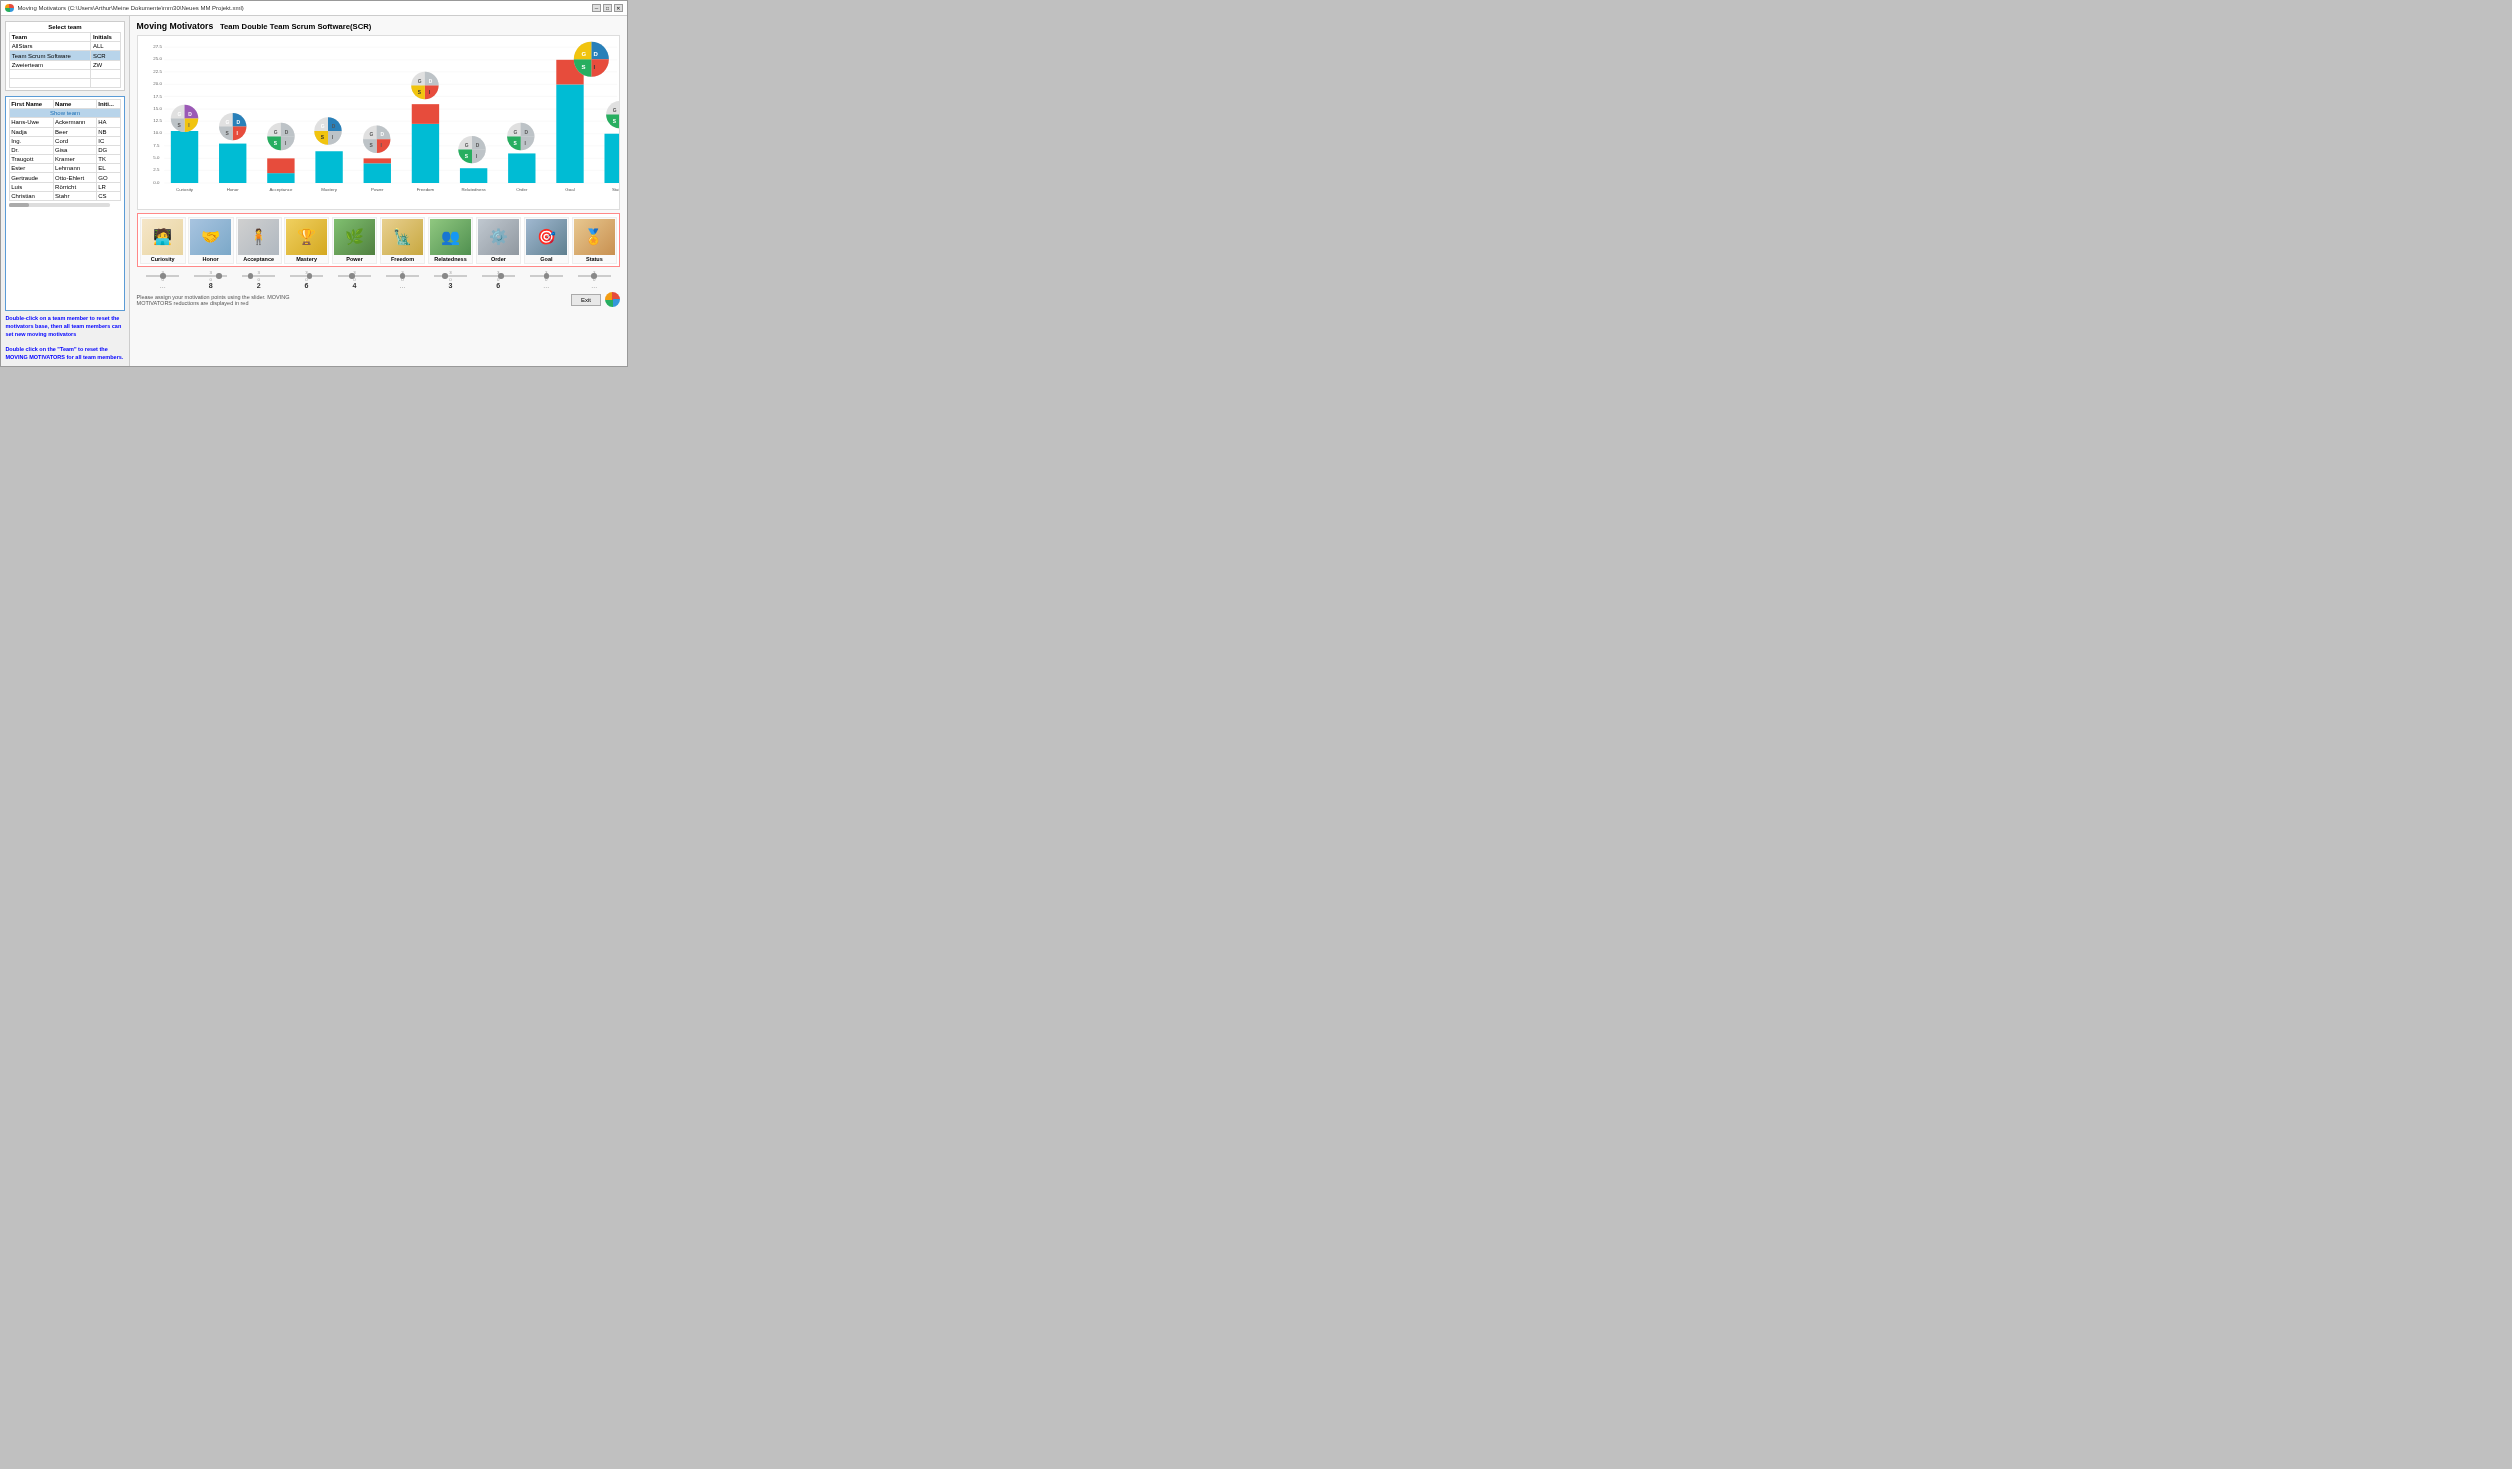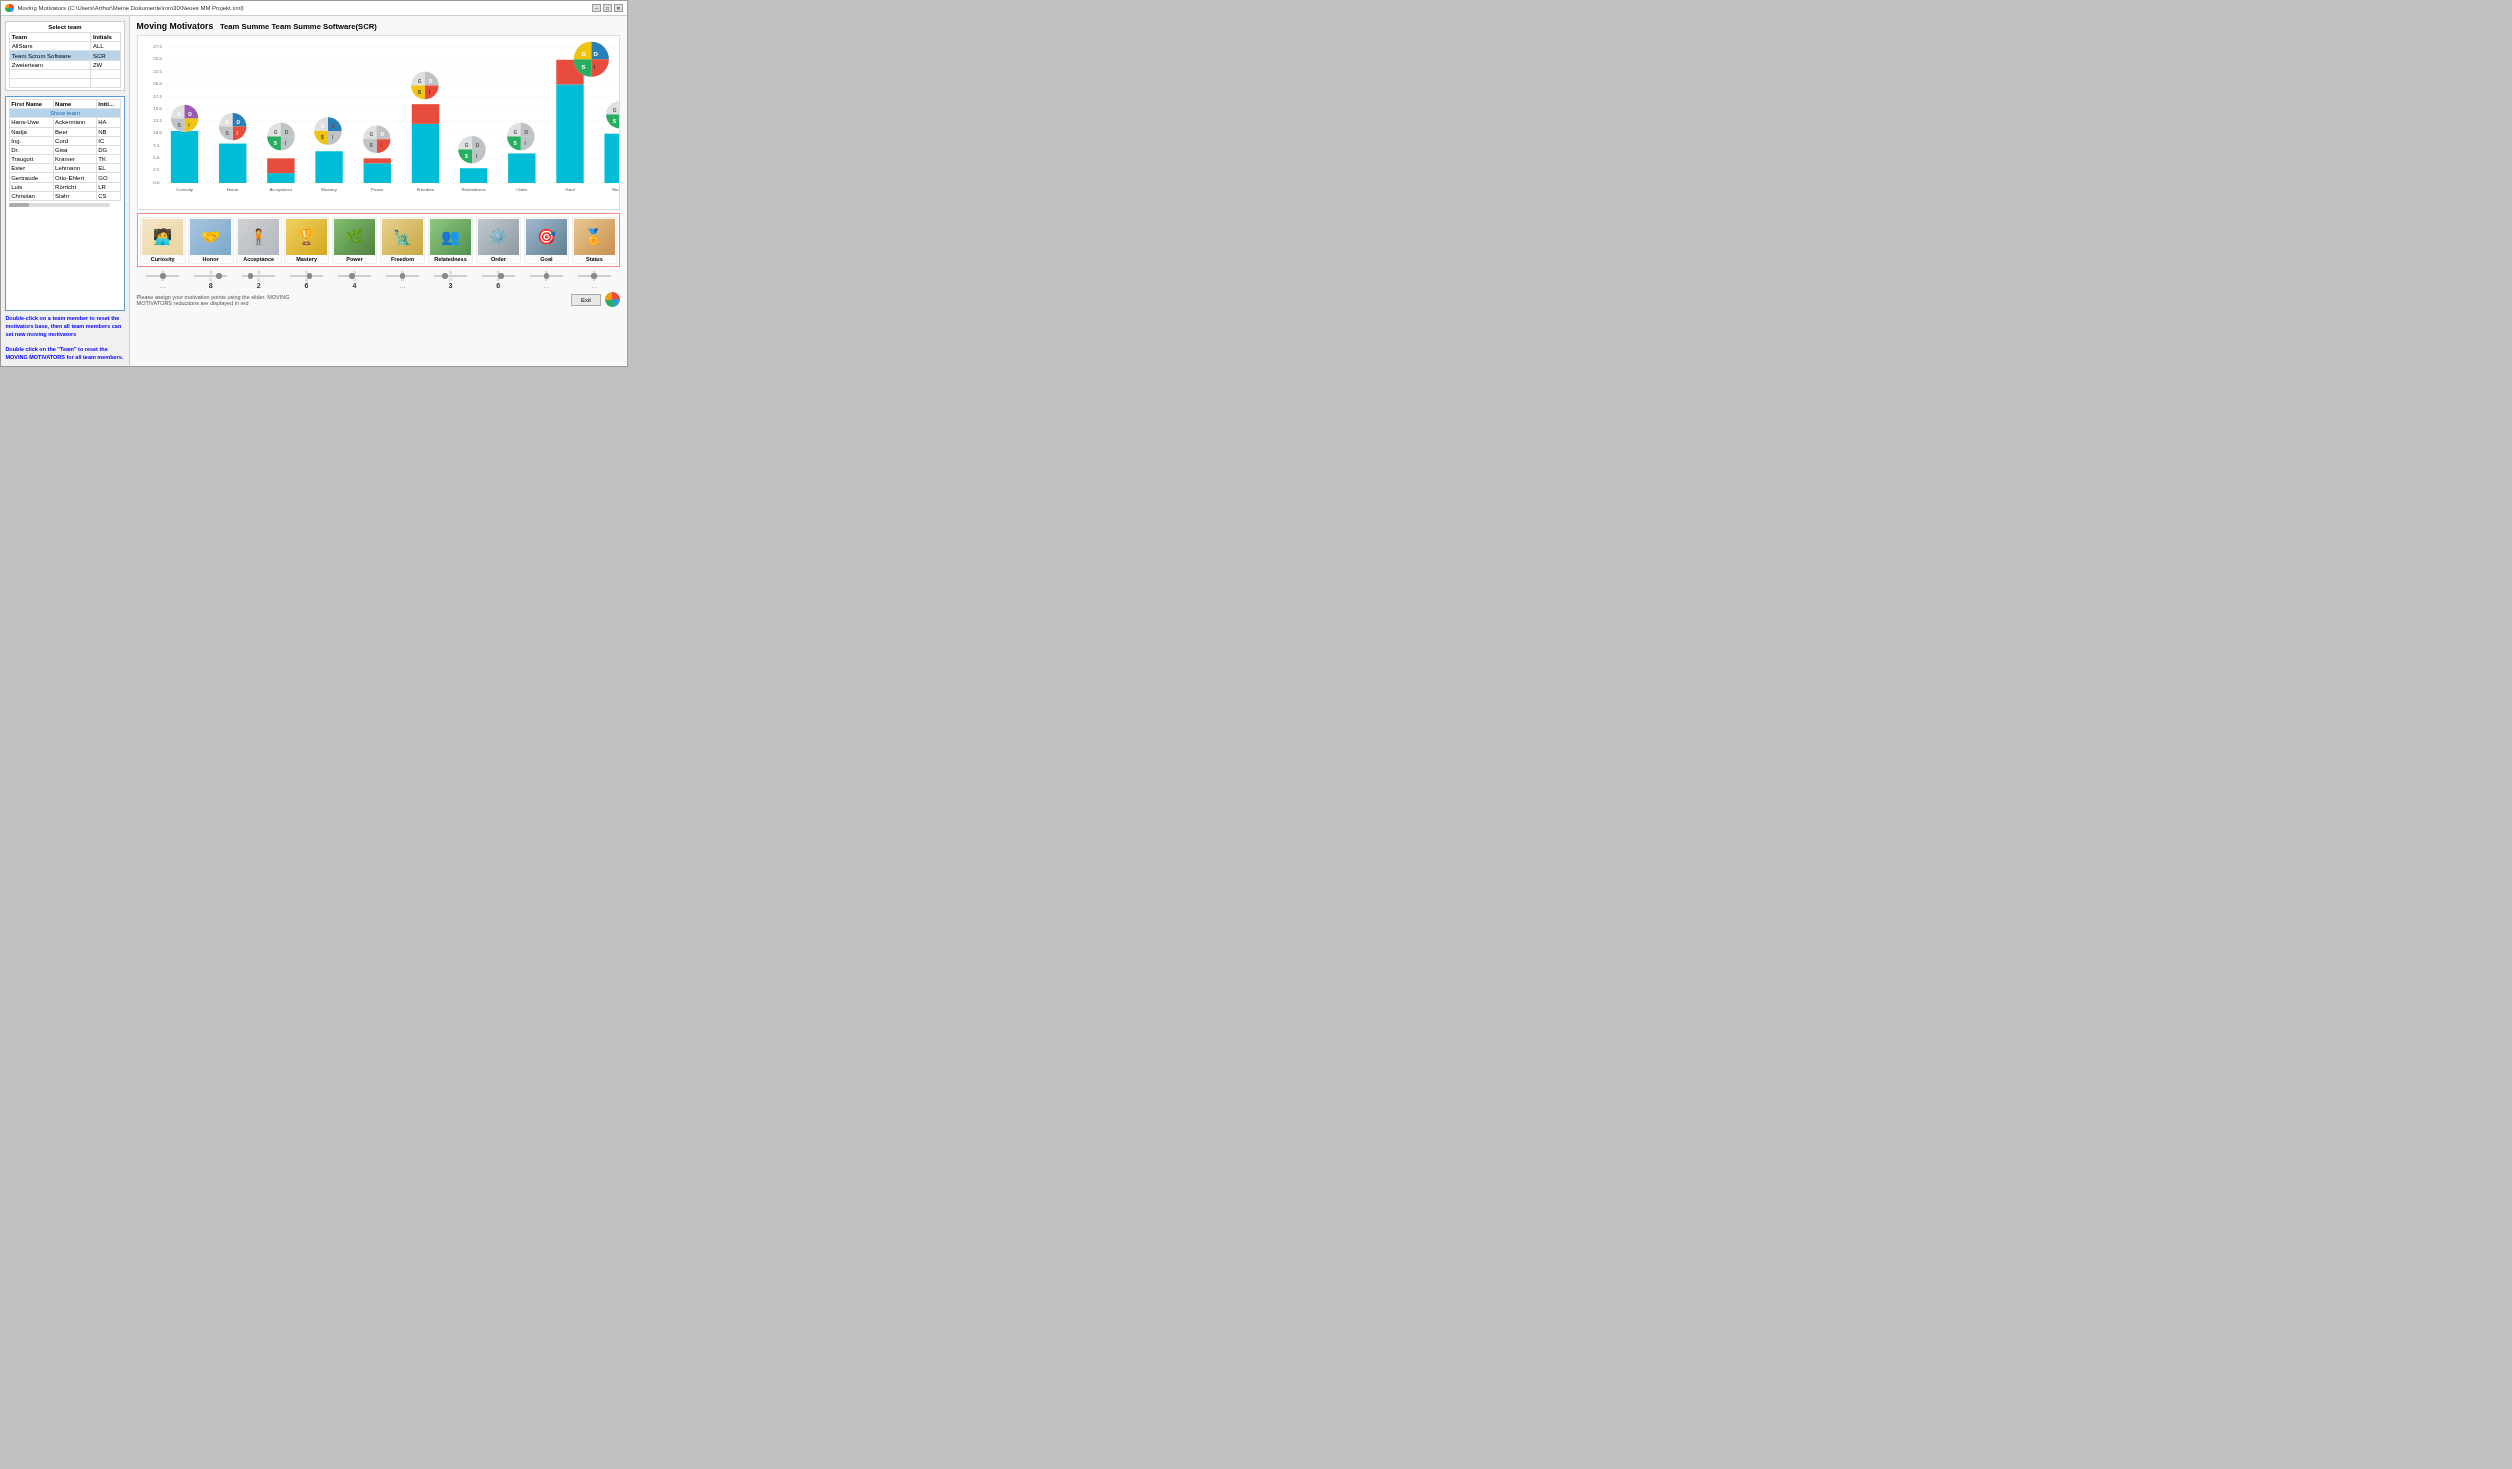--- a/index.html
+++ b/index.html
@@ -391,21 +391,21 @@
       </div>
 
       <div class="hint-text">Double-click on a team member to reset the motivators base, then all team members can set new moving motivators</div>
       <div class="hint-text" style="margin-top:3.3px;">Double click on the "Team" to reset the MOVING MOTIVATORS for all team members.</div>
     </div>
 
     <div class="main-area">
 
       <div style="display:flex; align-items:baseline; gap:6.6px; margin-bottom:2.2px;">
         <span class="main-title">Moving Motivators</span>
-        <span style="font-size:7.7px; font-weight:bold;">Team Summe Team Summe Software(SCR)</span>
+        <span style="font-size:7.7px; font-weight:bold;">Team Double Team Scrum Software(SCR)</span>
       </div>
 
       <div class="chart-area">
         <svg class="chart-svg" viewBox="0 0 880 295" style="font-size:11px">
 
           <text x="28" y="12" font-size="8" fill="#666">27.5</text>
           <text x="28" y="34" font-size="8" fill="#666">25.0</text>
           <text x="28" y="57" font-size="8" fill="#666">22.5</text>
           <text x="28" y="79" font-size="8" fill="#666">20.0</text>
           <text x="28" y="102" font-size="8" fill="#666">17.5</text>

